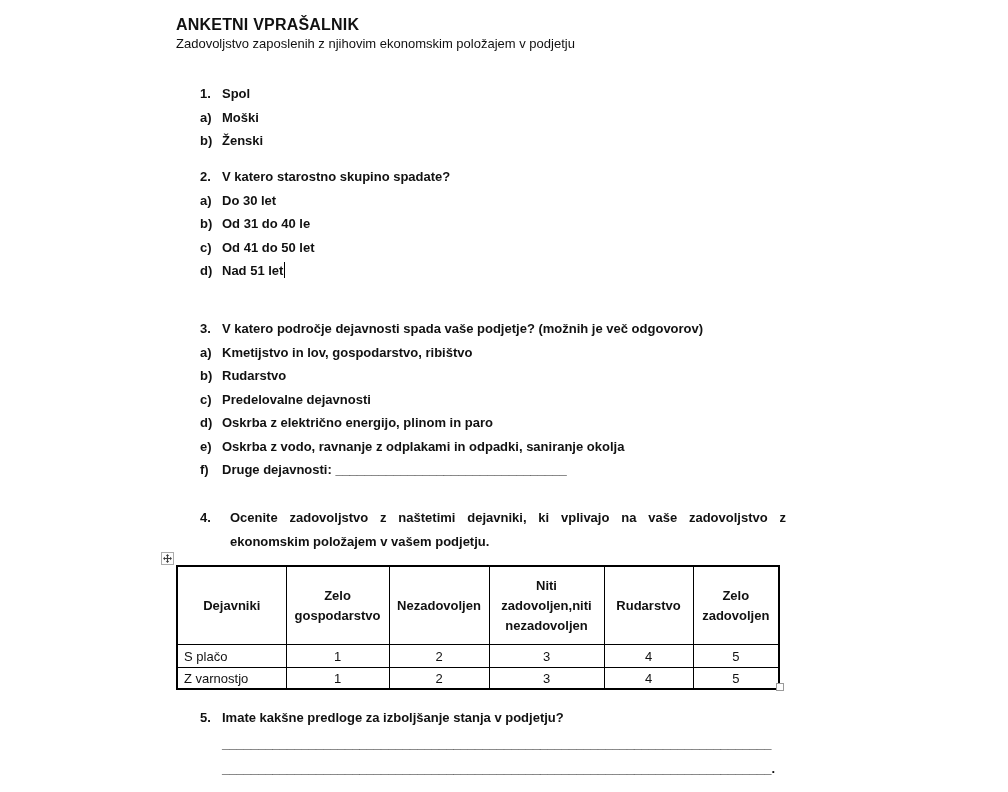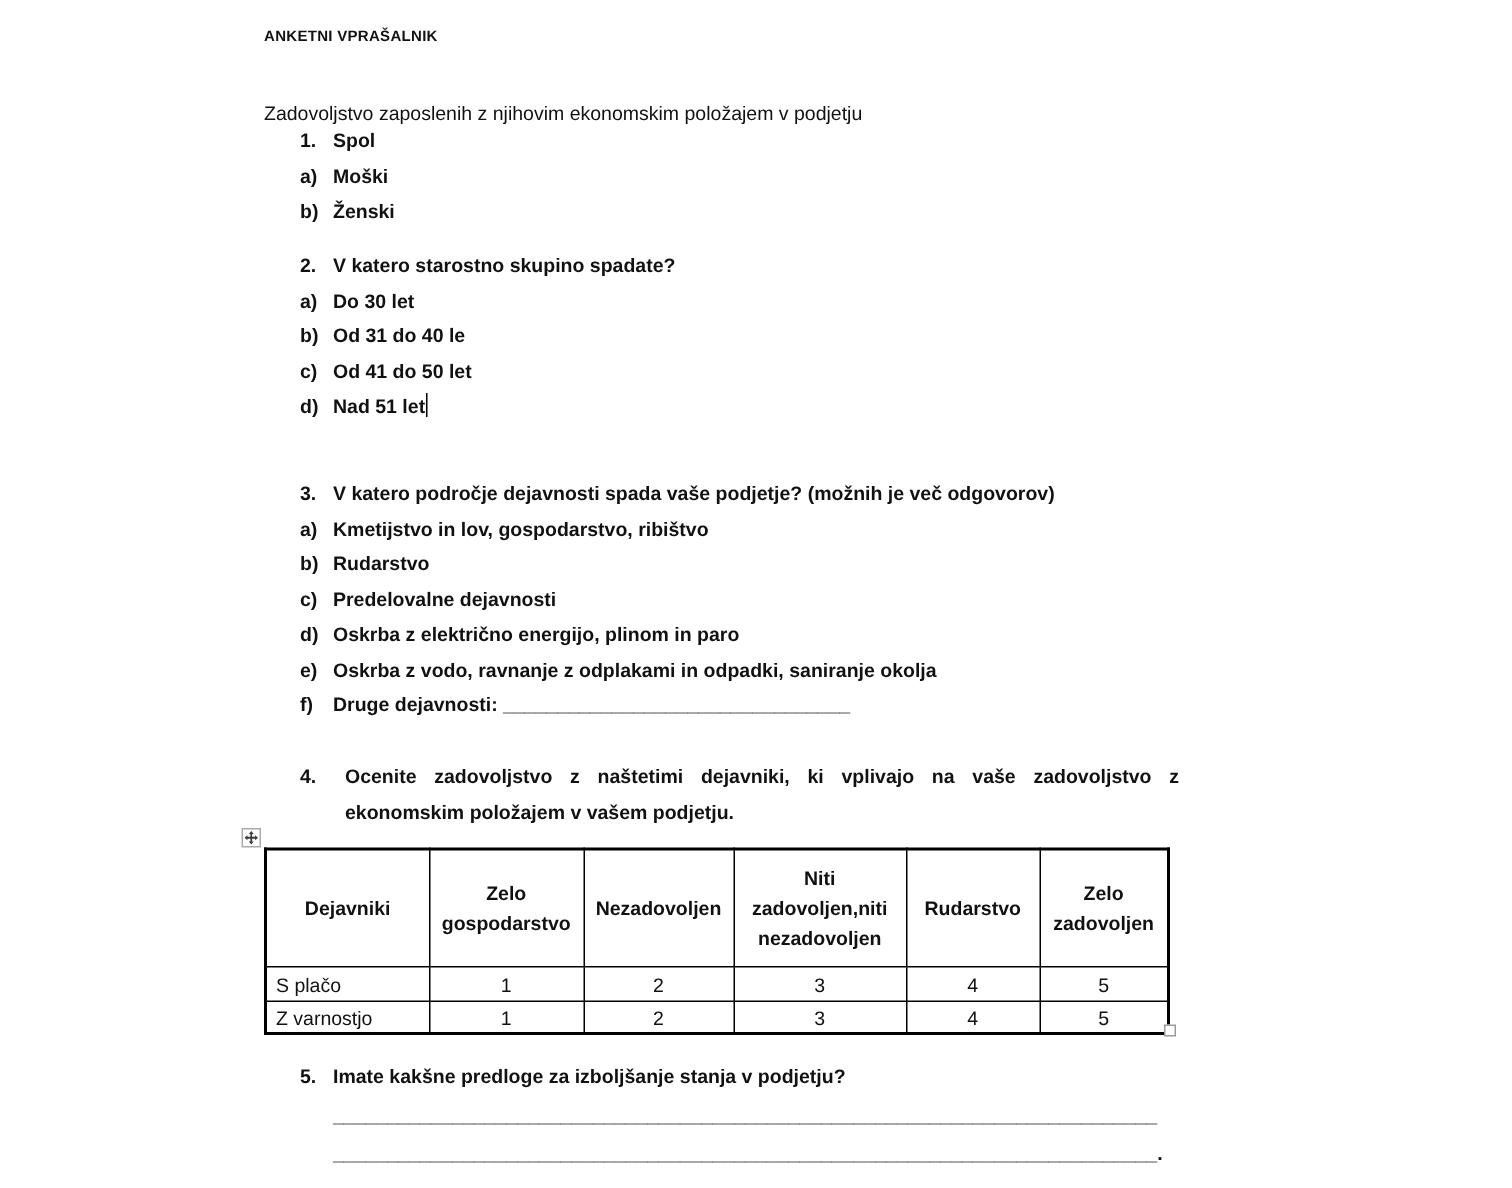--- a/index.html
+++ b/index.html
@@ -4,22 +4,22 @@
 <style>
   html,body{margin:0;padding:0;}
   body{
     width:1008px;height:792px;background:#ffffff;overflow:hidden;
     font-family:"Liberation Sans","DejaVu Sans",sans-serif;
     color:#111111;font-size:13px;
   }
   .page{position:relative;width:1008px;height:792px;background:#ffffff;}
   .doc{position:absolute;left:176px;top:0;width:602px;height:792px;}
 
-  .title{position:absolute;left:0;top:13px;line-height:23.5px;font-size:10px;font-weight:bold;letter-spacing:.2px;white-space:nowrap;}
-  .subtitle{position:absolute;left:0;top:64px;line-height:23.5px;white-space:nowrap;}
+  .title{position:absolute;left:0;top:13px;line-height:23.5px;font-size:16px;font-weight:bold;letter-spacing:.2px;white-space:nowrap;}
+  .subtitle{position:absolute;left:0;top:32px;line-height:23.5px;white-space:nowrap;}
 
   .block{position:absolute;left:0;width:602px;font-weight:bold;}
   .row{line-height:23.5px;padding-left:24px;white-space:nowrap;}
   .mk{display:inline-block;width:22px;}
 
   .caret{display:inline-block;width:1px;height:16px;background:#000;vertical-align:-3px;margin-left:1px;}
 
   
   .q4num{position:absolute;left:24px;top:0;line-height:23.5px;}
   .q4text{margin-left:54px;width:556px;line-height:23.5px;}

